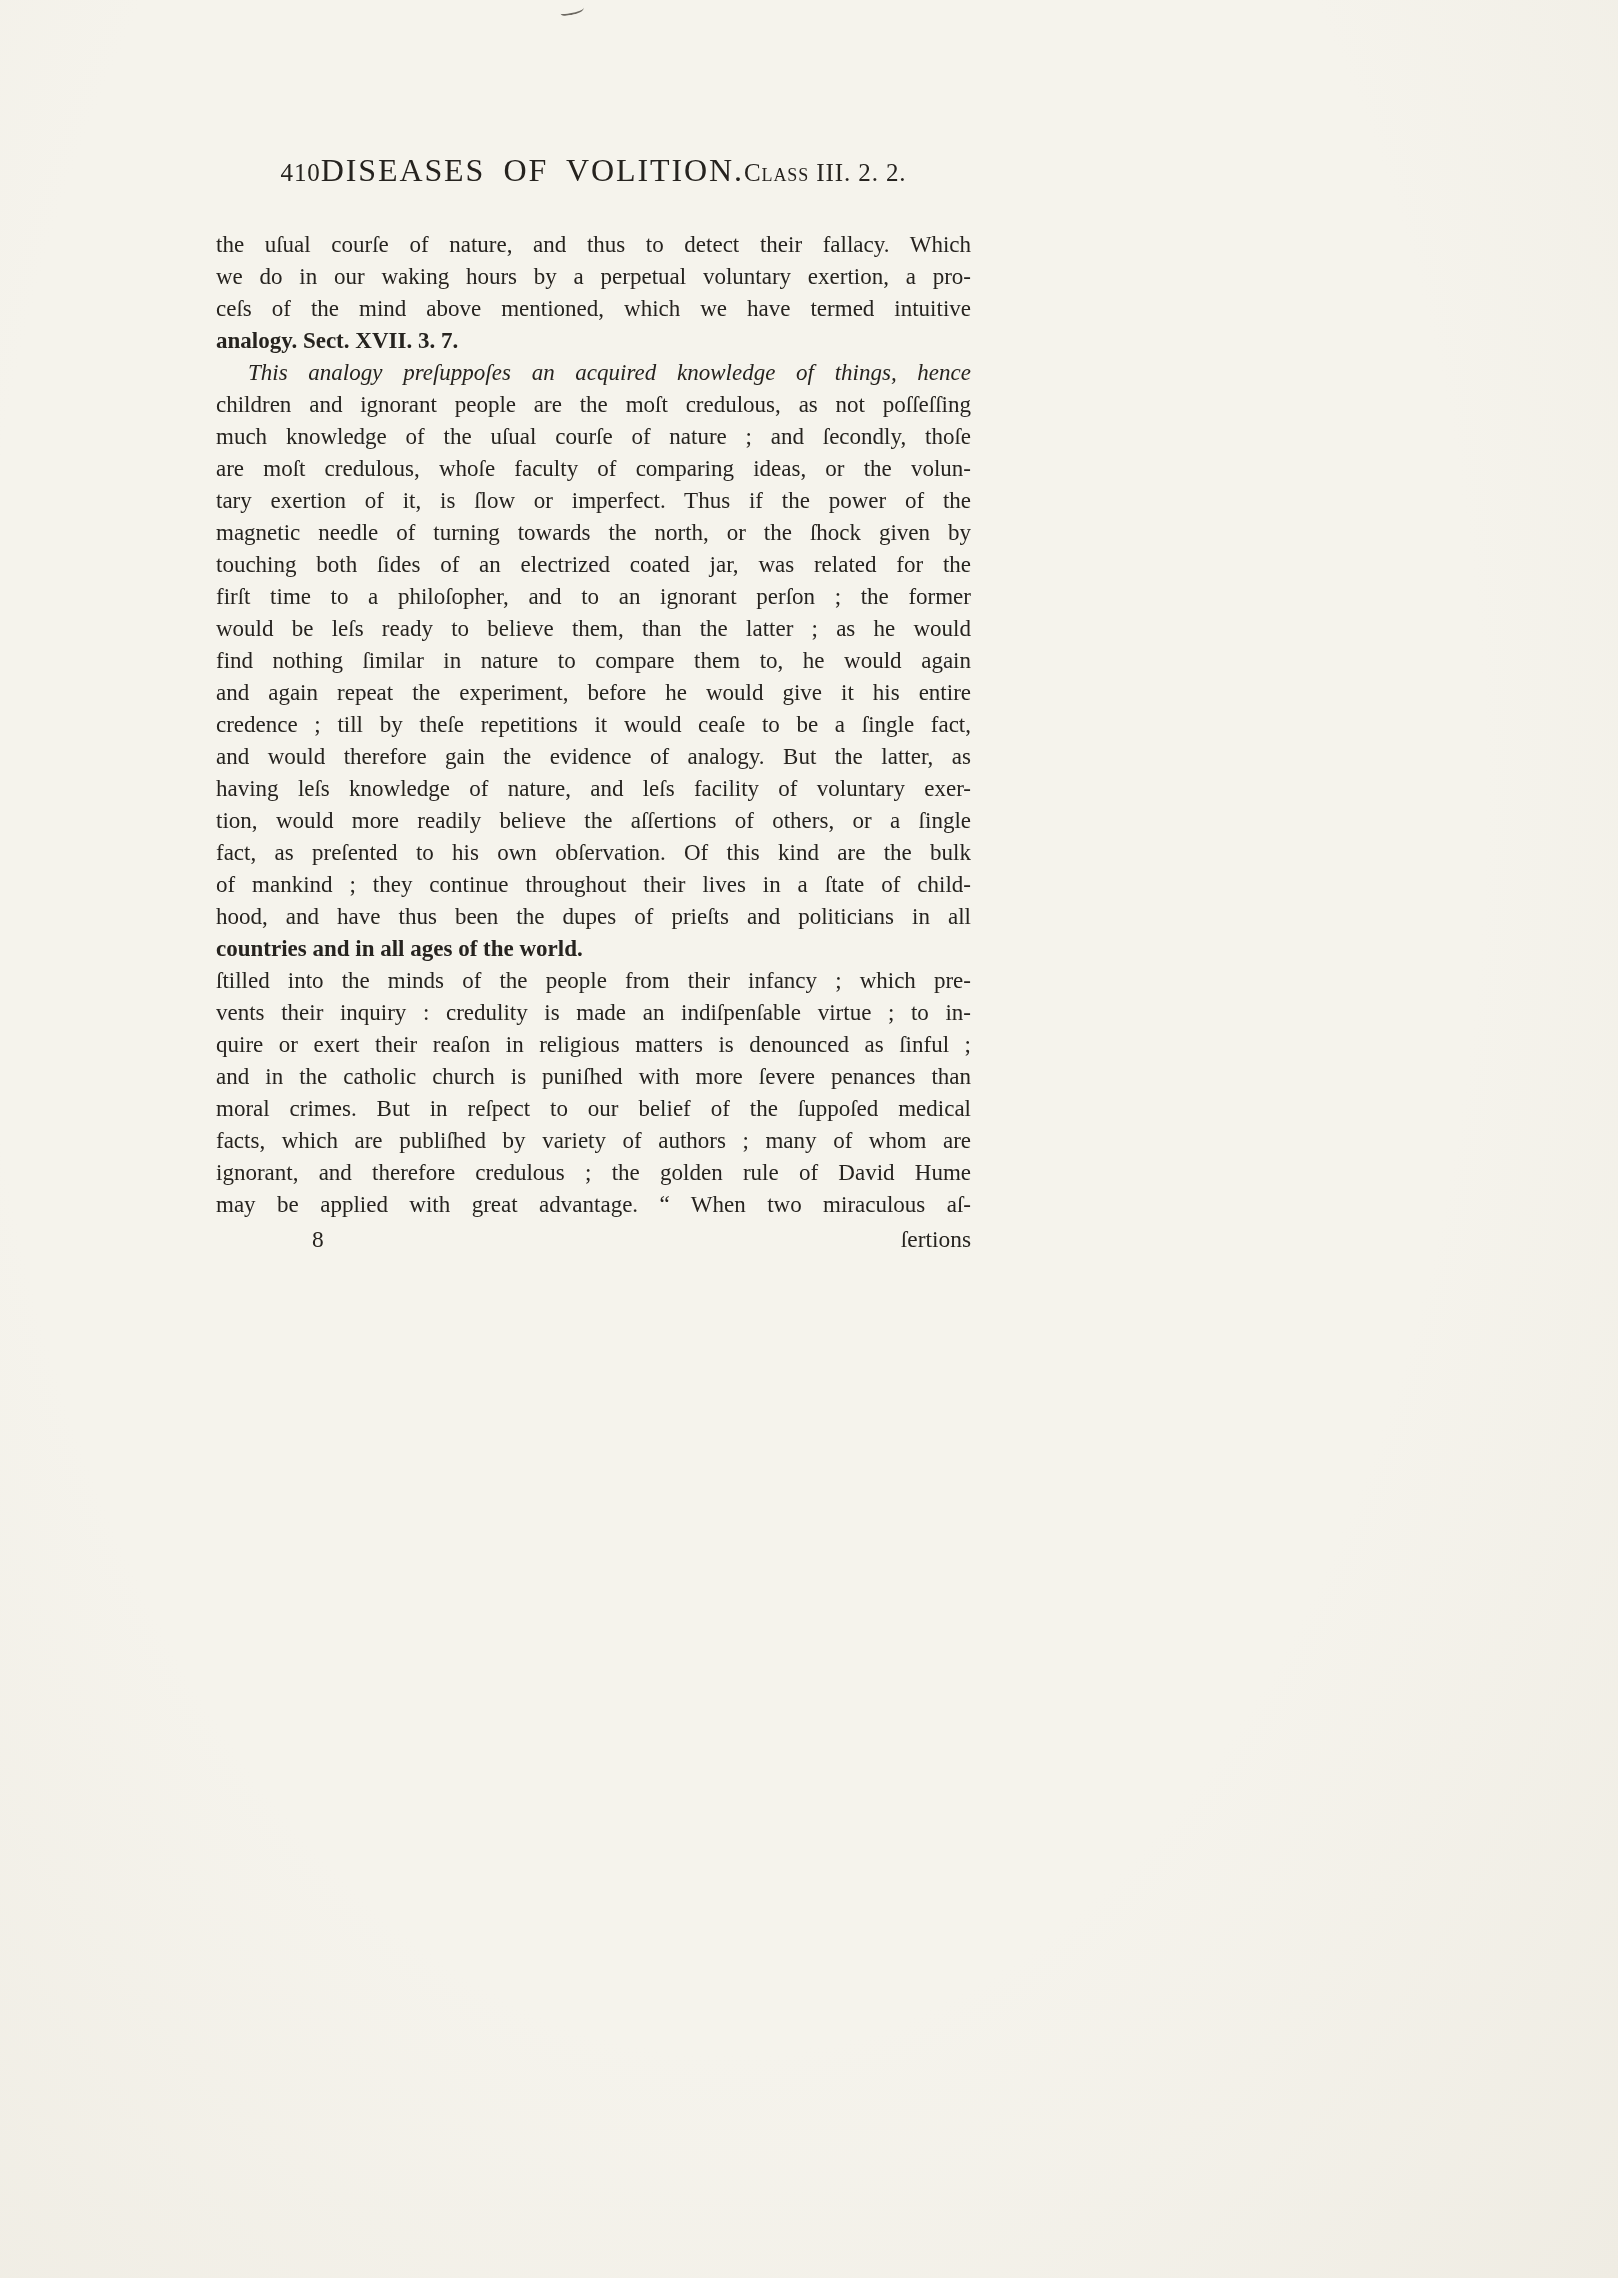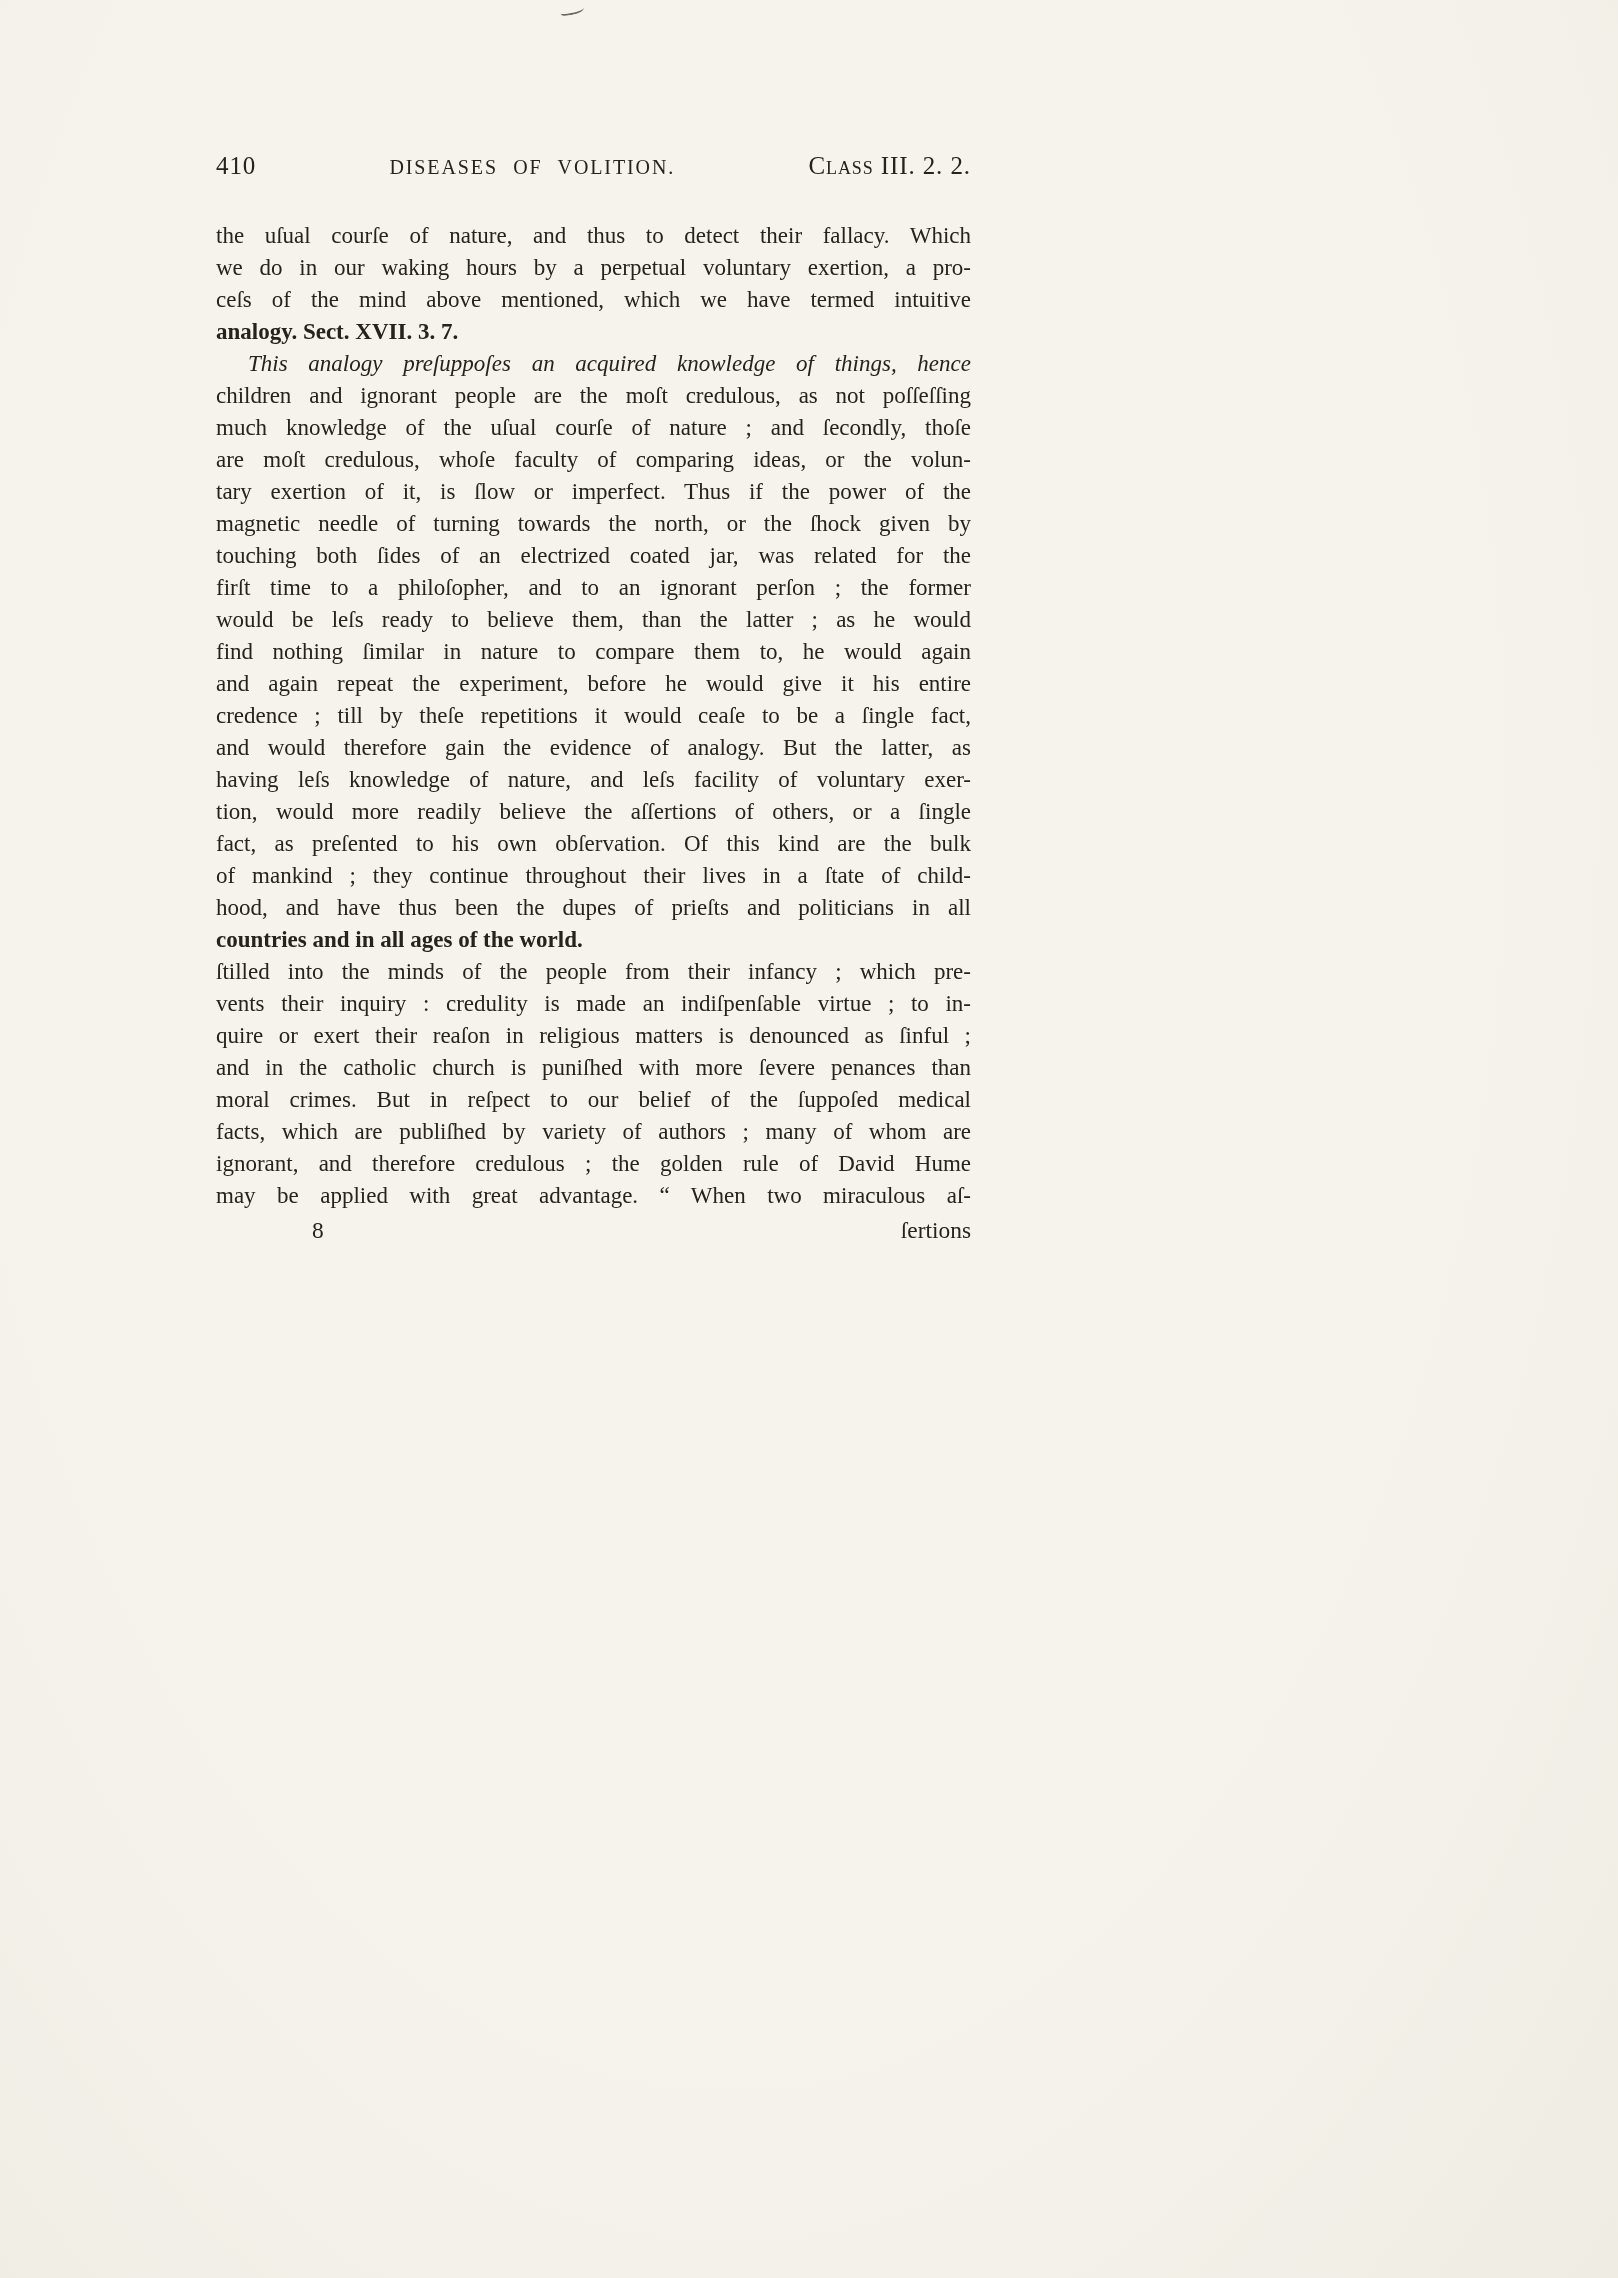--- a/index.html
+++ b/index.html
@@ -38,33 +38,33 @@
 
   .text-block {
     position: absolute;
     left: 216px;
     top: 152px;
     width: 755px;
   }
 
   .page-header {
     display: flex;
-    justify-content: space-between;
+    justify-content: center;
     align-items: baseline;
     margin-bottom: 0;
     white-space: nowrap;
   }
 
   .page-number {
     font-size: 25px;
     letter-spacing: 0.9px;
   }
 
   .page-title {
-    font-size: 20px;
+    font-size: 32px;
     letter-spacing: 1.9px;
     word-spacing: 8.4px;
   }
 
   .class-label {
     font-size: 25px;
     font-variant: small-caps;
     letter-spacing: 0.9px;
   }
 

